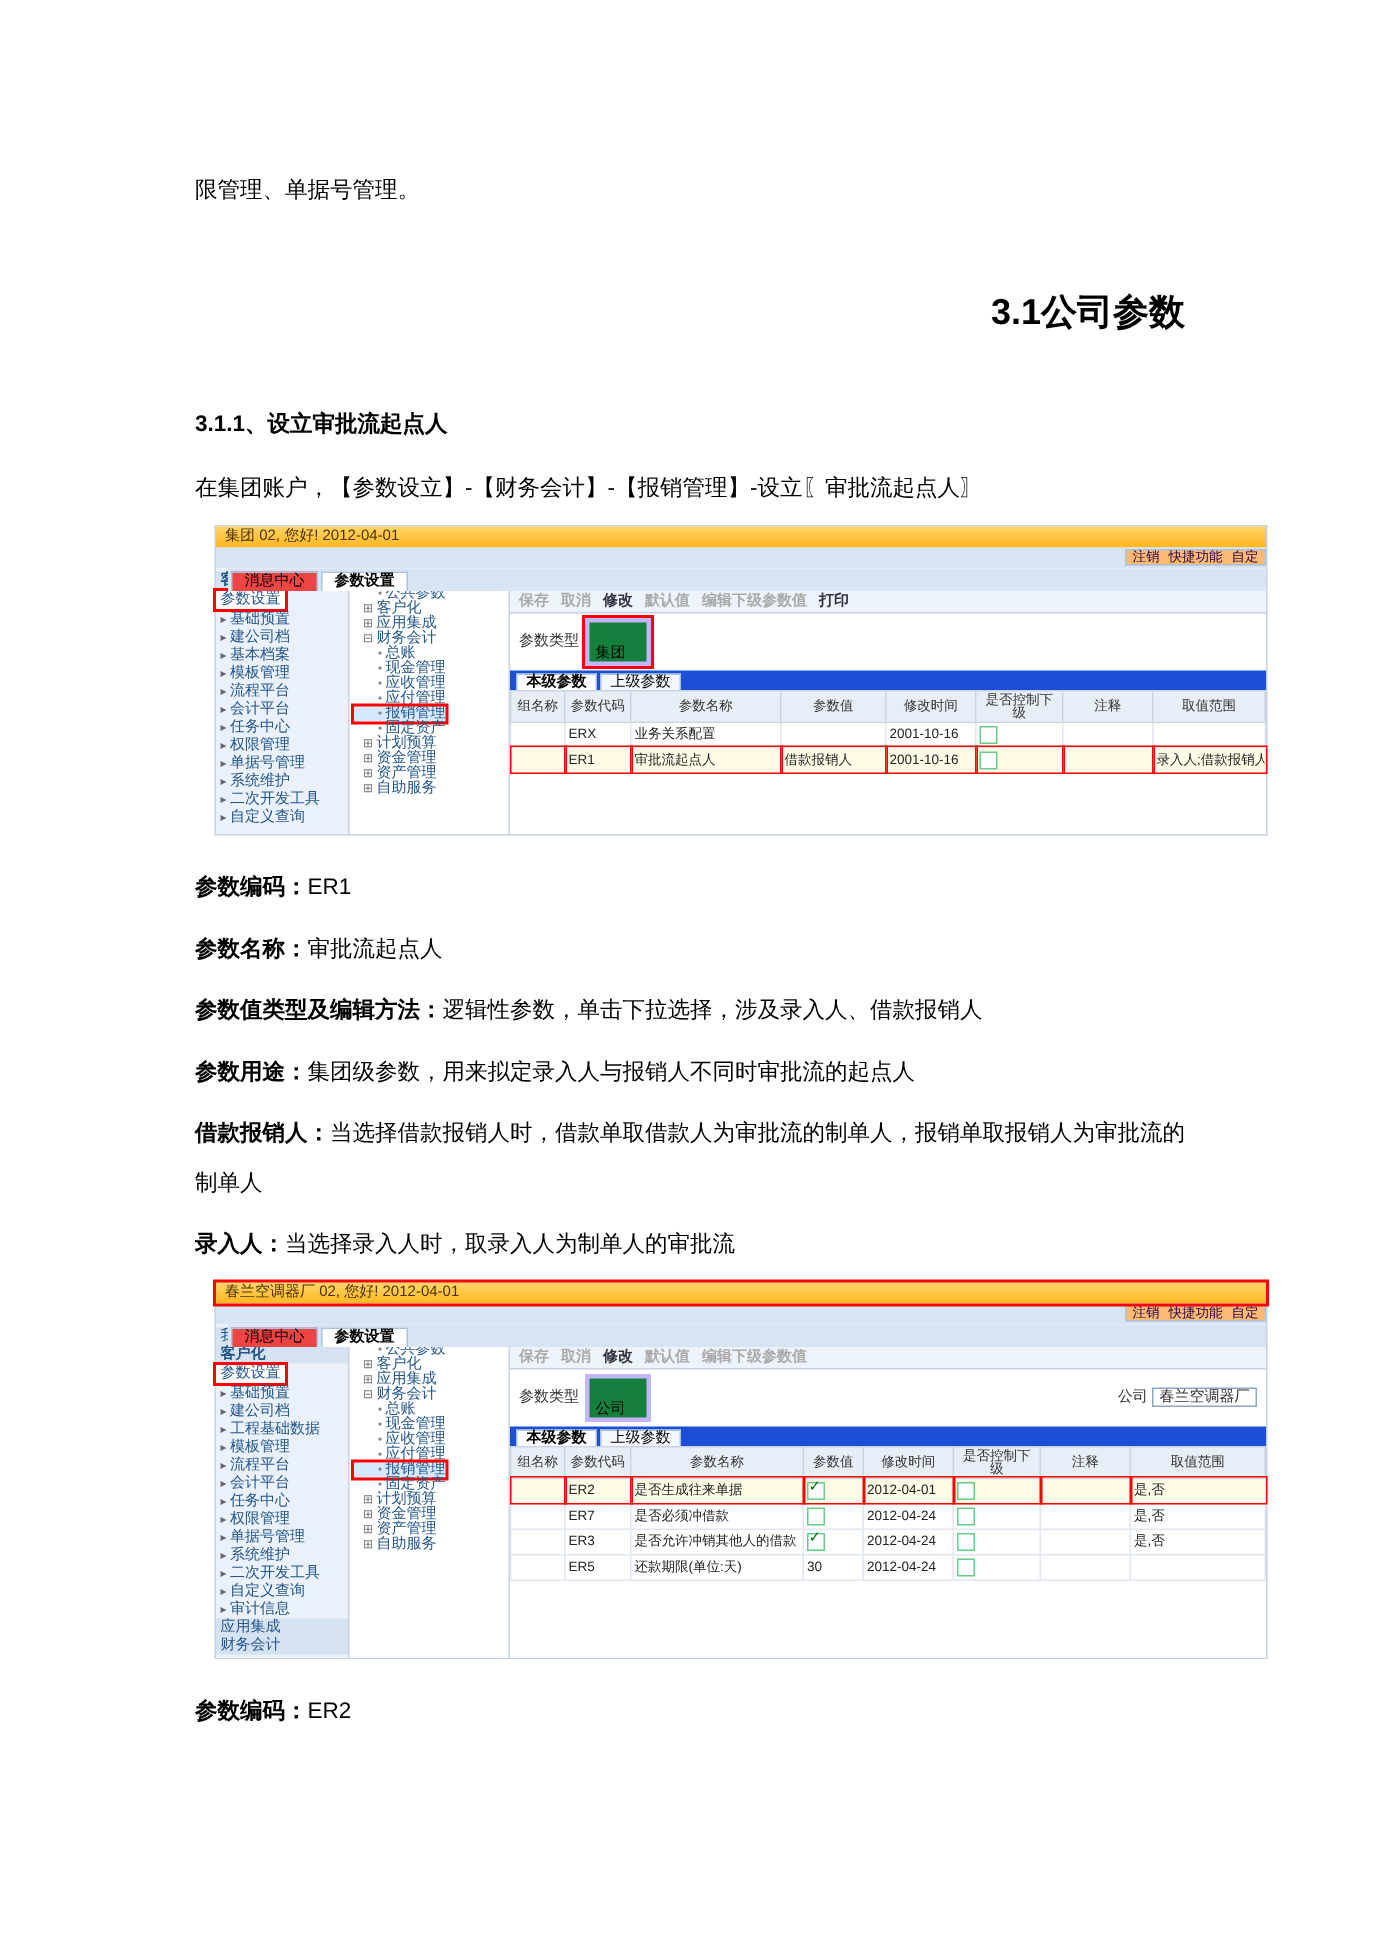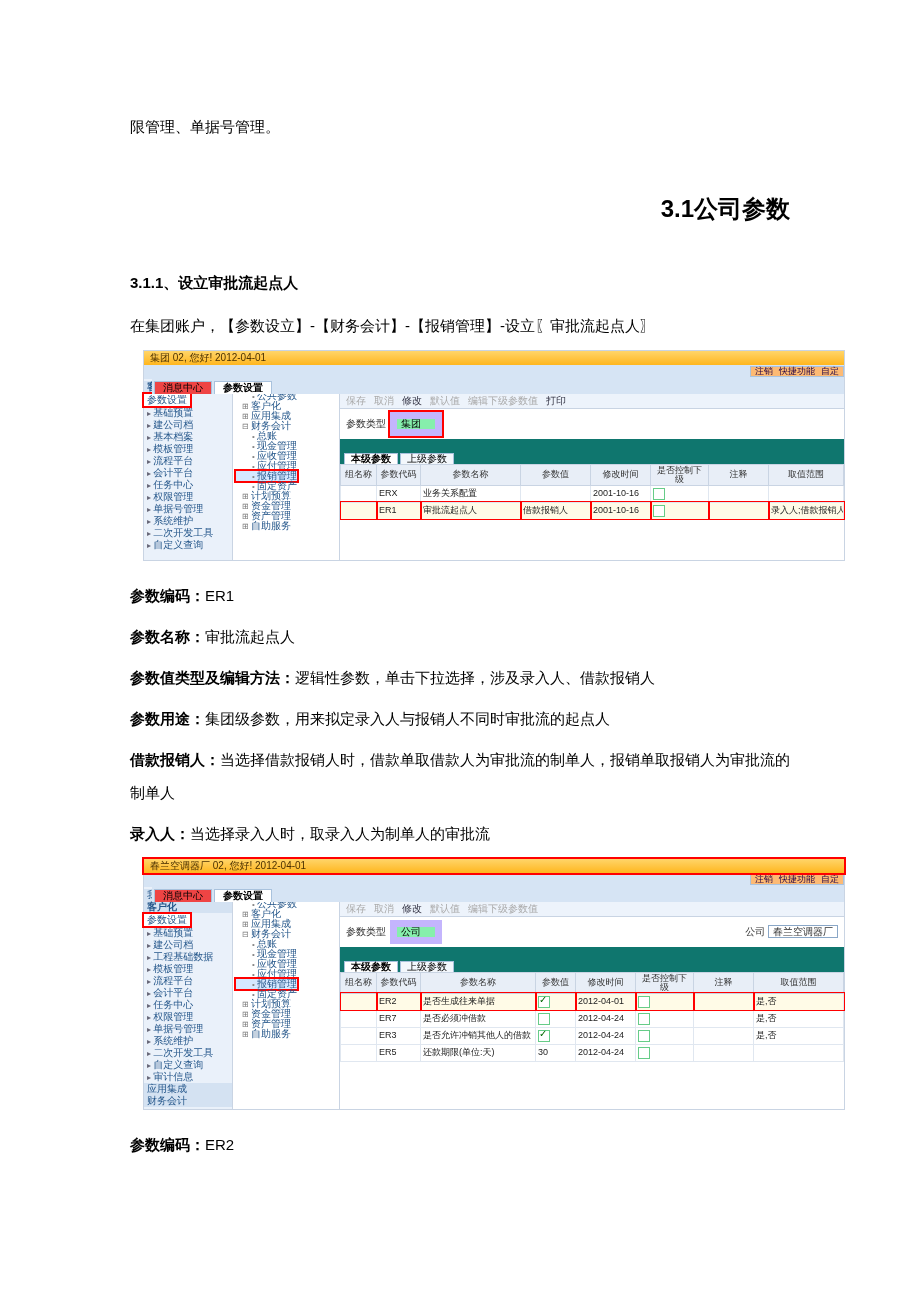--- a/index.html
+++ b/index.html
@@ -25,27 +25,27 @@
   .sidebar .sitem.n::before{content:"▸ ";font-size:8px;color:#667;}
   .middletree { width:100px; border-right:1px solid #c9d4e3; padding:2px 3px; }
   .mt { padding:0 0 0 0; font-size:10px; color:#24568a; }
   .mt .node { padding:0 0 0 6px; white-space:nowrap; }
   .mt .node::before{content:"⊞ ";font-size:8px;color:#777;}
   .mt .node.open::before{content:"⊟ ";}
   .mt .leaf { padding-left:16px; }
   .mt .leaf::before{content:"• ";color:#888;font-size:8px;}
   .mt .leaf.red { outline:2px solid red; display:inline-block; background:#d5e8ff;}
   .rightpane { flex:1; display:flex; flex-direction:column; }
-  .toolbar { display:flex; gap:8px; padding:2px 6px; font-size:10px; color:#334; background:#edf3fb; border-bottom:1px solid #c9d4e3; }
+  .toolbar { display:flex; gap:8px; padding:2px 6px; font-size:10px; color:#334; background:#edf3fb; border-bottom:1px solid #c9d4e3;font-weight:bold; }
   .paramrow { display:flex; gap:4px; align-items:center; padding:3px 6px; font-size:10px; }
   .paramrow .label { color:#333; }
-  .paramrow .select { border:7px solid #c4b5fd; padding:0 14px 0 4px; background:#86efac; position:relative; }
+  .paramrow .select { border:3px solid #c4b5fd; padding:16px 14px 0 4px; background:#15803d; position:relative; }
   .paramrow .select.red { outline:2px solid red; }
   .paramrow .company { margin-left:auto; color:#333; }
-  .tabstrip2 { display:flex; gap:2px; padding:14px 4px 0; font-size:10px; background:#0f766e; }
+  .tabstrip2 { display:flex; gap:2px; padding:2px 4px 0; font-size:10px; background:#1d4ed8; }
   .tabstrip2 .t2 { border:1px solid #a9c2dd; border-bottom:none; background:#f3f7fc; padding:0 6px; }
   .tabstrip2 .t2.active { background:#fff; font-weight:bold; }
   table.grid { width:100%; border-collapse:collapse; table-layout:fixed; font-size:9px; }
   table.grid th { background:#e8eef7; border:1px solid #c9d4e3; padding:1px 2px; font-weight:normal; color:#333;}
   table.grid td { border:1px solid #e0e7f0; padding:1px 2px; color:#222; white-space:nowrap; overflow:hidden;}
   tr.rowred td { outline:1.5px solid red; background:#fffbe7; }
   .chk { display:inline-block; width:10px; height:10px; border:1px solid #6c8; background:#fff; position:relative; top:1px;}
   .chk.on::after{content:"✓";position:absolute;top:-2px;left:0;font-size:10px;color:#060;}
 </style>
 </head>

